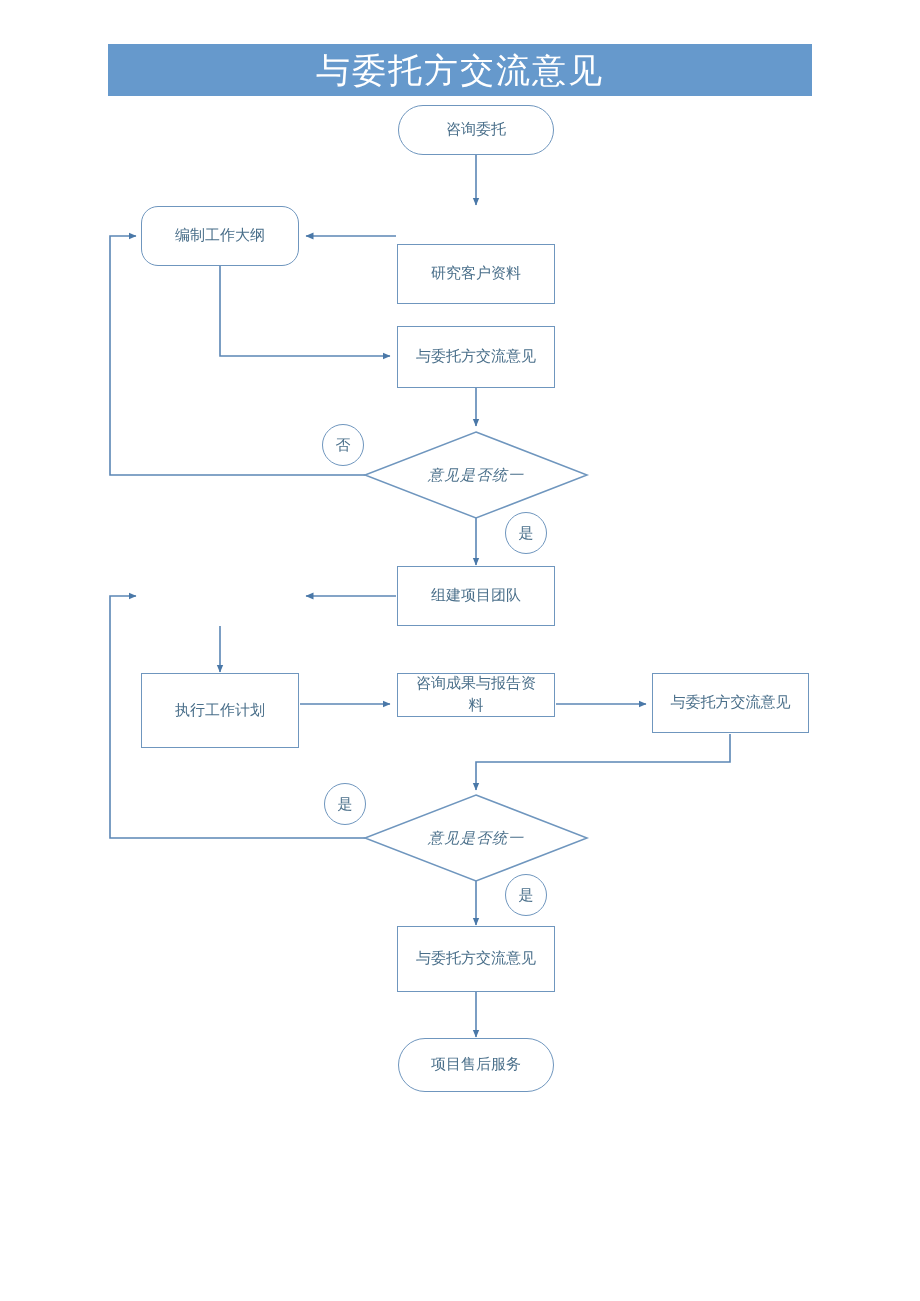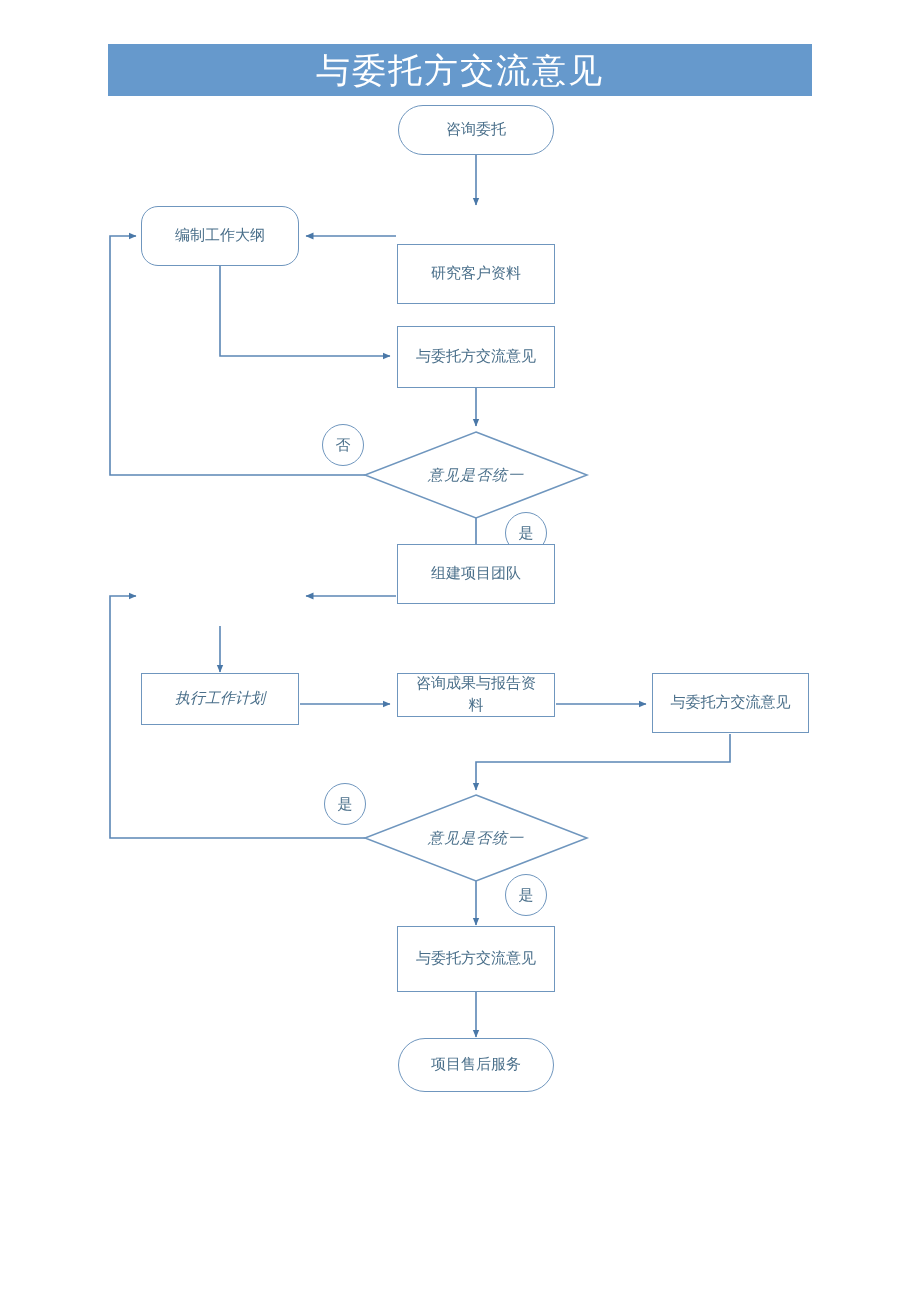--- a/index.html
+++ b/index.html
@@ -109,26 +109,26 @@
   </div>
 
   <div class="circ" style="left:322px;top:424px;width:42px;height:42px;">
     <span>否</span>
   </div>
 
   <div class="circ" style="left:505px;top:512px;width:42px;height:42px;">
     <span>是</span>
   </div>
 
-  <div class="node" style="left:397px;top:544px;width:158px;height:60px;">
+  <div class="node" style="left:397px;top:566px;width:158px;height:60px;">
     <span>组建项目团队</span>
   </div>
 
 
-  <div class="node" style="left:141px;top:673px;width:158px;height:52px;font-style:italic;">
+  <div class="node" style="left:141px;top:673px;width:158px;height:75px;">
     <span>执行工作计划</span>
   </div>
 
   <div class="node" style="left:397px;top:673px;width:158px;height:44px;padding:0 12px;">
     <span>咨询成果与报告资料</span>
   </div>
 
   <div class="node" style="left:652px;top:673px;width:157px;height:60px;padding:0 14px;">
     <span>与委托方交流意见</span>
   </div>

